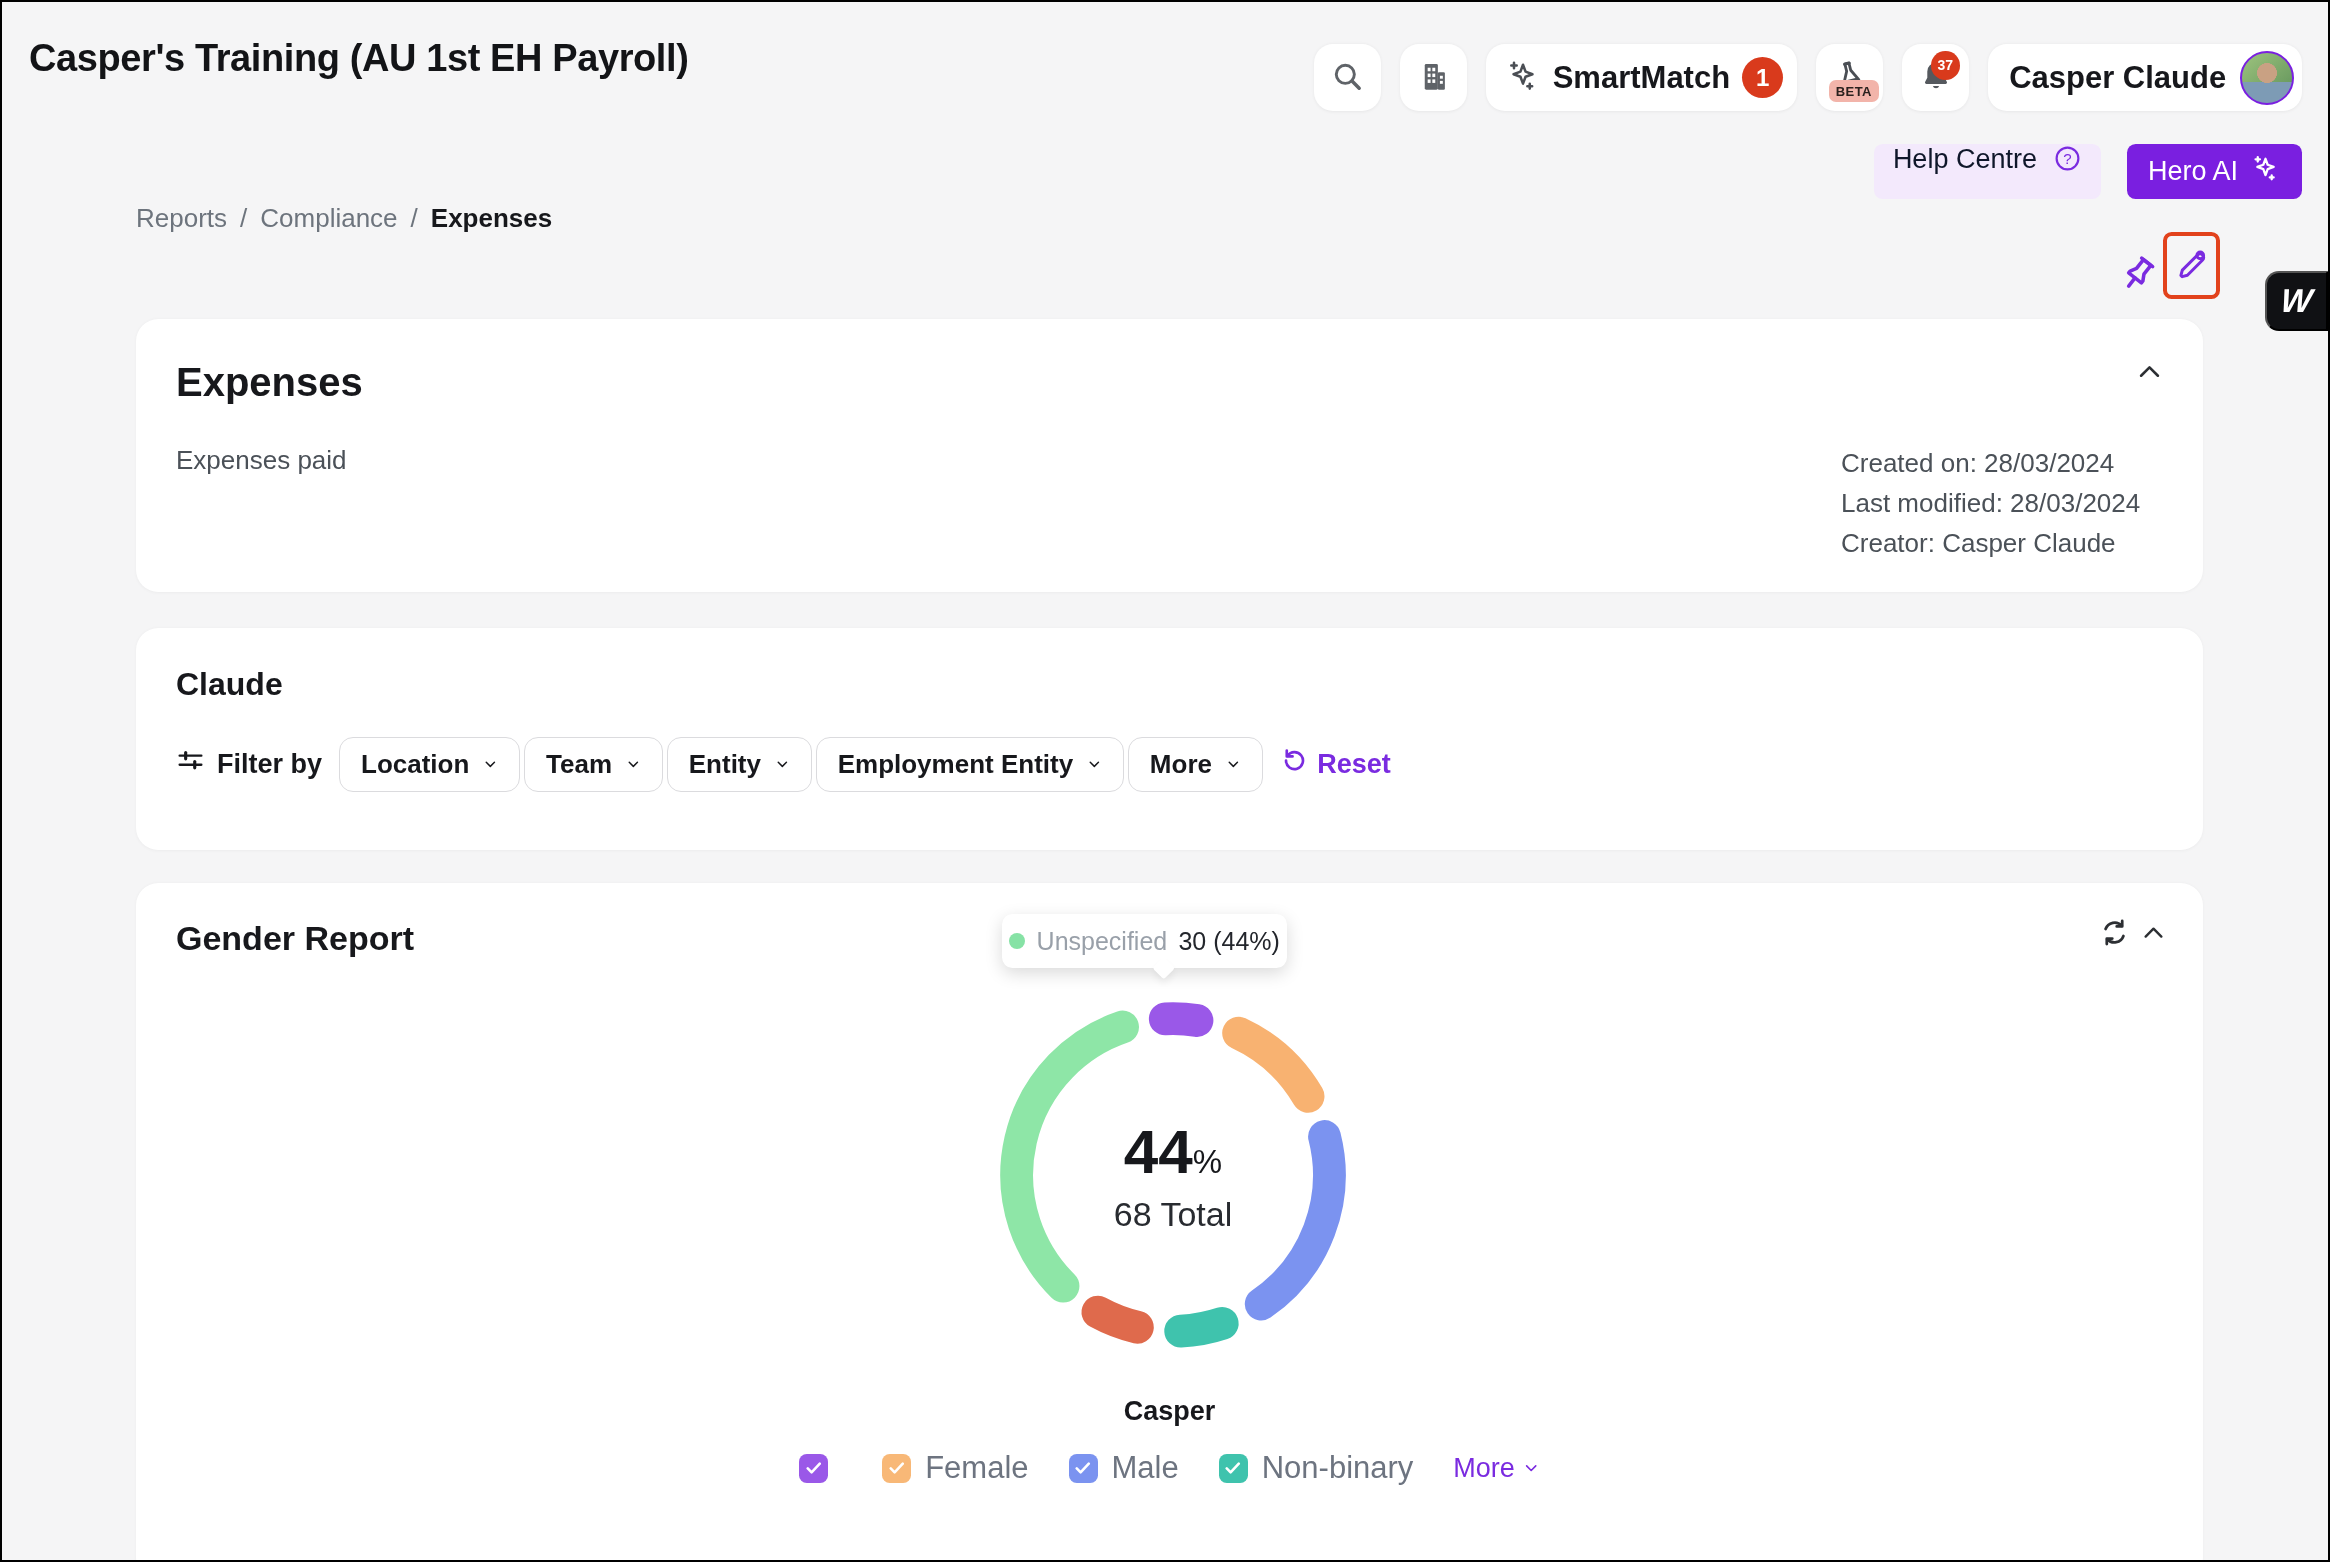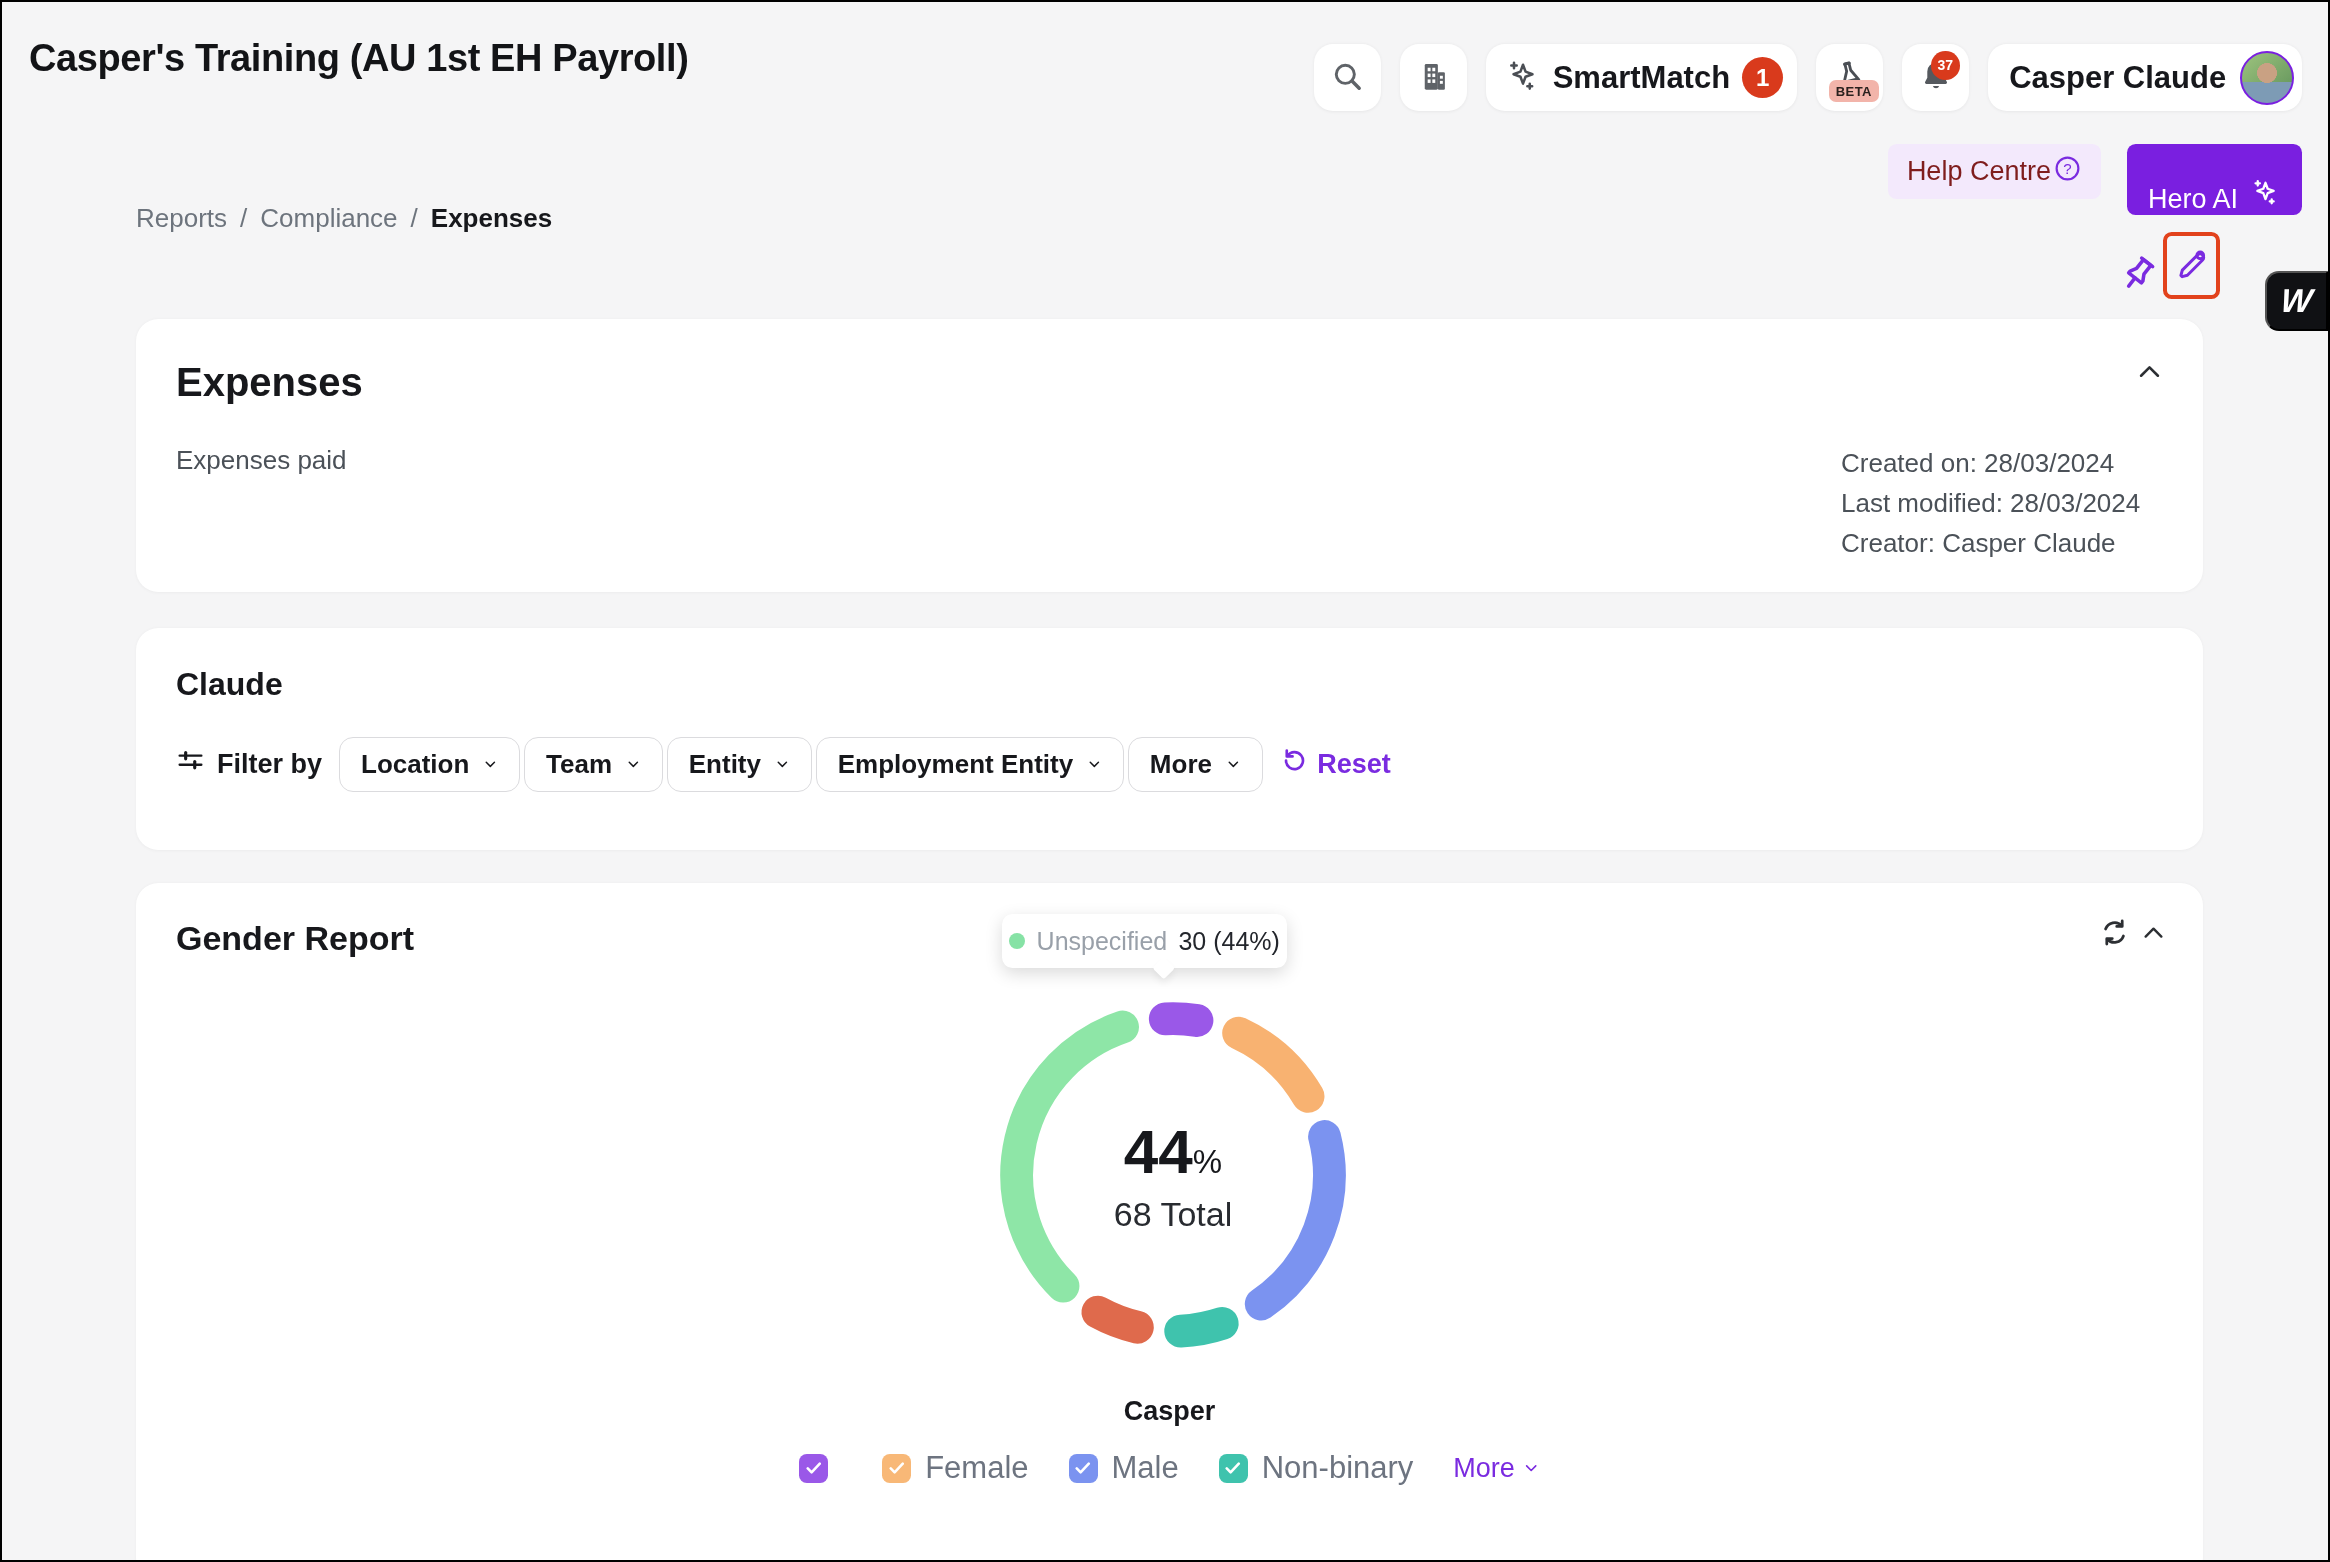--- a/index.html
+++ b/index.html
@@ -30,24 +30,24 @@
   .profile { padding:0 7.8px 0 21px; gap:14px; }
   .profile .lbl { font-size:31px; font-weight:bold; color:#17181c; }
   .avatar { width:54px; height:54px; border-radius:50%; border:2.6px solid #7a1fe0;
             background:
               radial-gradient(circle at 50% 40%, #c9a183 0 25%, rgba(0,0,0,0) 26%),
               linear-gradient(180deg, rgba(0,0,0,0) 0 57%, #7d9bb5 58%),
               linear-gradient(140deg,#9ec47e,#5c8f58); }
 
   
   .actions-row { position:absolute; top:142px; right:26px; display:flex; gap:26px; }
-  .help-btn { height:55px; border:none; border-radius:8.6px; background:#f3e9fc; color:#7f1d1d;
-              font-size:27px; display:flex; align-items:center; gap:2px; padding:0 19px; cursor:pointer; }
-  .hero-btn { height:71px; border:none; border-radius:8.6px; background:#7a1fe0; color:#fff;
-              font-size:27px; display:flex; align-items:flex-end; gap:12px; padding:0 21px; cursor:pointer; }
+  .help-btn { height:55px; border:none; border-radius:8.6px; background:#f3e9fc; color:#0f172a;
+              font-size:27px; display:flex; align-items:flex-start; gap:16px; padding:0 19px; cursor:pointer; }
+  .hero-btn { height:55px; border:none; border-radius:8.6px; background:#7a1fe0; color:#fff;
+              font-size:27px; display:flex; align-items:center; gap:12px; padding:0 21px; cursor:pointer; }
 
   
   .breadcrumb { position:absolute; left:134px; top:201px; display:flex; gap:13px;
                 font-size:26px; color:#6d747d; align-items:center; }
   .breadcrumb .current { color:#17181c; font-weight:bold; }
 
   
   .pin-btn { position:absolute; left:2113px; top:249px; width:47px; height:47px; background:none;
              border:none; cursor:pointer; }
   .pencil-box { position:absolute; left:2161px; top:230px; width:57px; height:67px;

